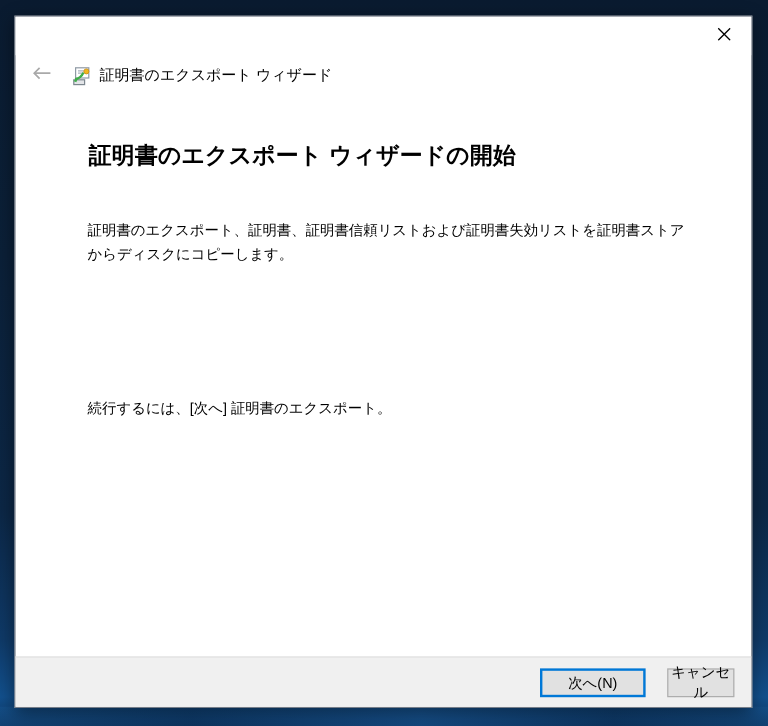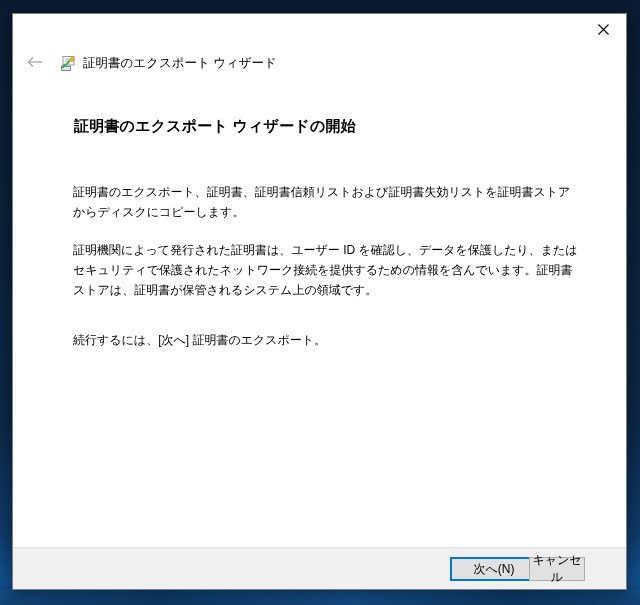--- a/index.html
+++ b/index.html
@@ -54,21 +54,21 @@
   .wizard-icon { margin-left: 11px; width: 17px; height: 17px; }
   .nav-title {
     margin-left: 7px;
     font-size: 12.5px;
     color: #000000;
     white-space: nowrap;
   }
   .content-heading {
     position: absolute;
     left: 61px; top: 103px;
-    font-size: 15px;
+    font-size: 19px;
     font-weight: bold;
     color: #000000;
     letter-spacing: 0.2px;
   }
   .para {
     position: absolute;
     left: 60px;
     width: 506px;
     font-size: 12px;
     line-height: 20px;
@@ -93,21 +93,21 @@
     background: #e1e1e1;
     border: 1px solid #adadad;
     display: flex; align-items: center; justify-content: center;
     padding: 0;
   }
   .btn-next {
     left: 437px; width: 88px;
     border: 2px solid #0078d7;
   }
   .btn-cancel {
-    left: 516px; width: 56px;
+    left: 543px; width: 56px;
   }
 </style>
 </head>
 <body>
 
 <div class="desktop"></div>
 
 <div class="window">
 
   <div class="titlebar">
@@ -140,21 +140,20 @@
         <path d="M10.5,5.5 C9,9 6.5,10.5 3.5,11" fill="none" stroke="#3fae49" stroke-width="2"></path>
         <polygon points="2,12.5 6,10.2 4.6,13.6" fill="#3fae49"></polygon>
       </svg>
     </span>
     <span class="nav-title">証明書のエクスポート ウィザード</span>
   </div>
 
   <div class="content-heading">証明書のエクスポート ウィザードの開始</div>
 
   <div class="para para-1">証明書のエクスポート、証明書、証明書信頼リストおよび証明書失効リストを証明書ストアからディスクにコピーします。</div>
-  <div class="para para-2">証明機関によって発行された証明書は、ユーザー ID を確認し、データを保護したり、またはセキュリティで保護されたネットワーク接続を提供するための情報を含んでいます。証明書ストアは、証明書が保管されるシステム上の領域です。</div>
   <div class="para para-3">続行するには、[次へ] 証明書のエクスポート。</div>
 
   <div class="footer">
     <button class="btn btn-next">次へ(N)</button>
     <button class="btn btn-cancel">キャンセル</button>
   </div>
 
 </div>
 
 </body></html>

